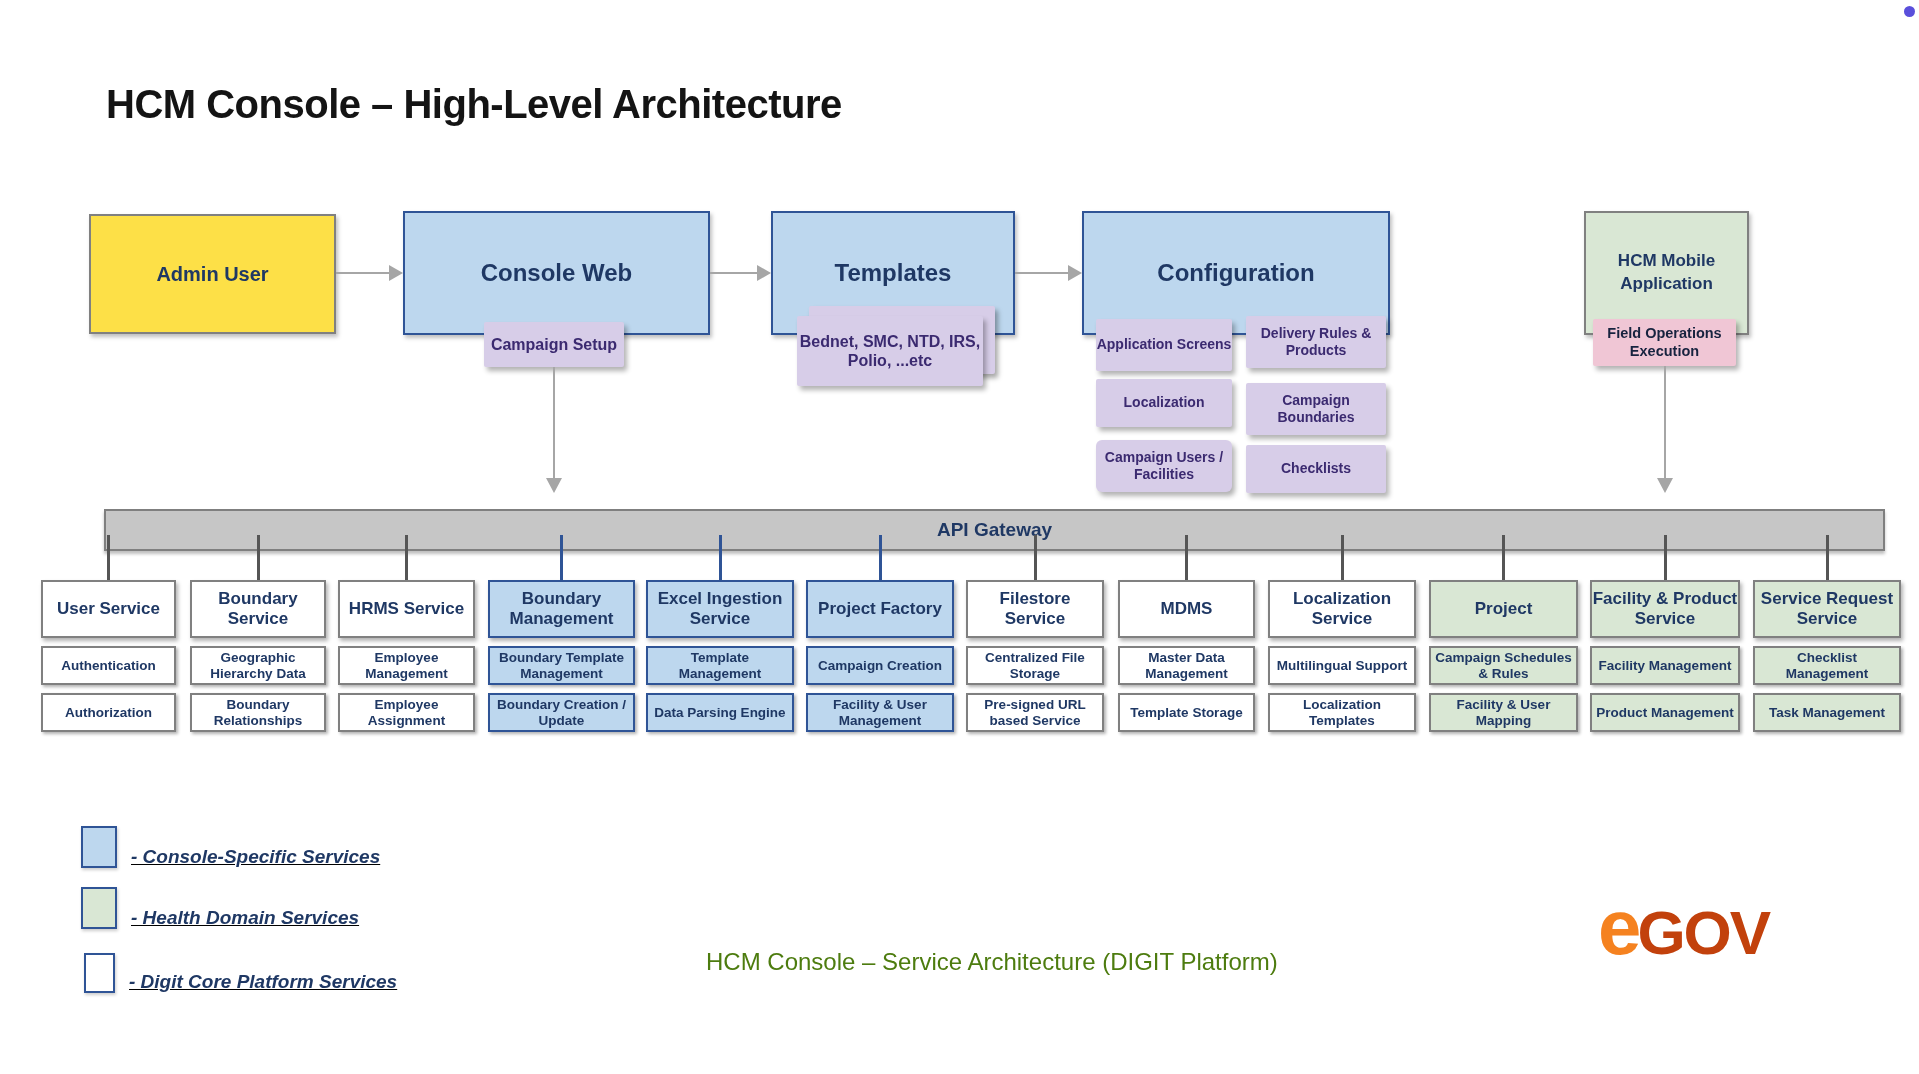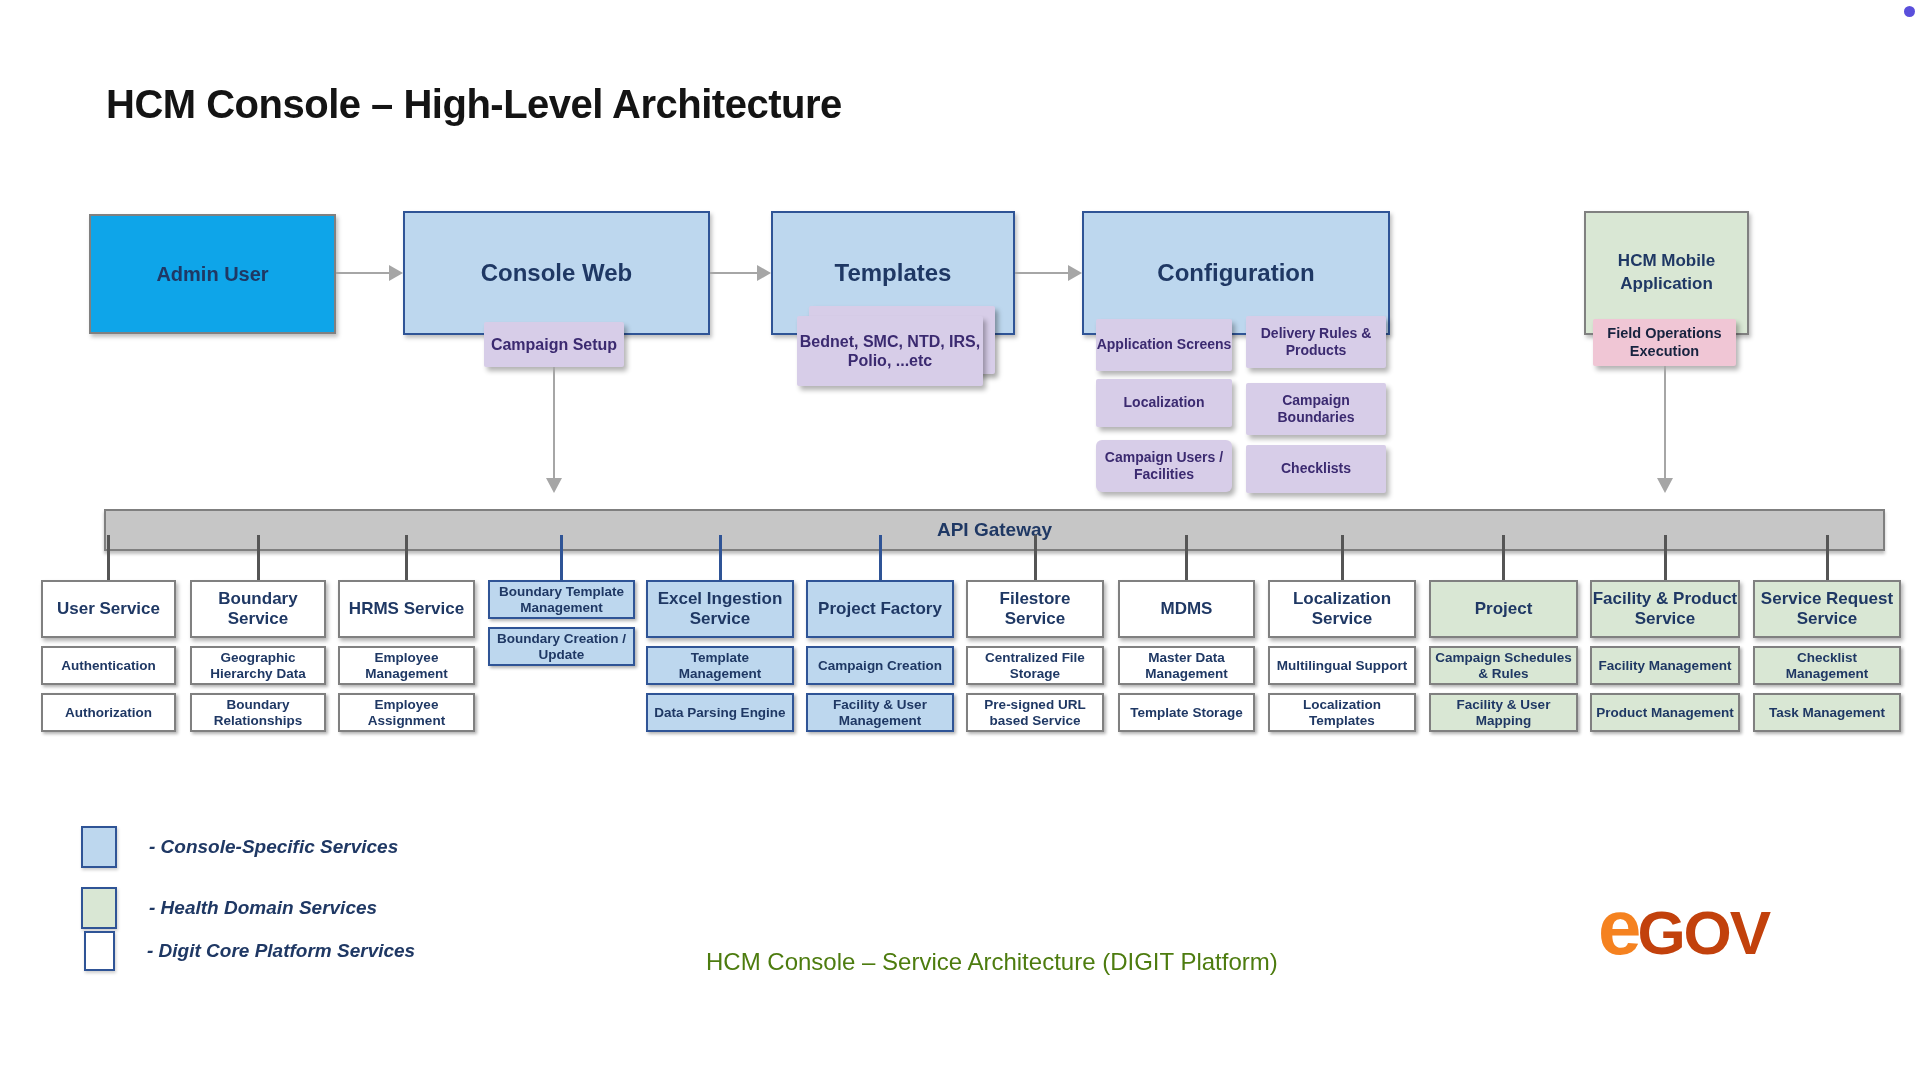--- a/index.html
+++ b/index.html
@@ -5,21 +5,21 @@
   * { margin:0; padding:0; box-sizing:border-box; }
   html,body { background:#fff; }
   body { font-family:"Liberation Sans", sans-serif; }
   .canvas { position:relative; width:1919px; height:1074px; background:#fff; overflow:hidden; }
 
   .title { position:absolute; left:106px; top:82px; font-size:40px; font-weight:600; color:#141414; letter-spacing:-0.5px; }
 
   
   .node { position:absolute; display:flex; align-items:center; justify-content:center; text-align:center;
           color:#1F3864; font-weight:bold; box-shadow:2px 3px 4px rgba(0,0,0,0.25); }
-  .node.core    { background:#0ea5e9; border:2px solid #808080; }
+  .node.core    { background:#fde047; border:2px solid #808080; }
   .node.console { background:#BDD7EE; border:2px solid #2F5496; }
   .node.health  { background:#D9E7D4; border:2px solid #808080; }
 
   .box-admin    { left:89px;  top:214px; width:247px; height:120px; font-size:20px; }
   .box-console  { left:403px; top:211px; width:307px; height:124px; font-size:24px; }
   .box-templates{ left:771px; top:211px; width:244px; height:124px; font-size:24px; }
   .box-config   { left:1082px;top:211px; width:308px; height:124px; font-size:24px; }
   .box-mobile   { left:1584px;top:211px; width:165px; height:124px; font-size:17px; padding:0 13px; line-height:1.35; }
 
   
@@ -68,29 +68,29 @@
               font-size:17px; font-weight:bold; color:#1F3864; line-height:1.2;
               box-shadow:2px 3px 4px rgba(0,0,0,0.3); }
   .svc-item { height:39px; display:flex; align-items:center; justify-content:center; text-align:center;
               font-size:13.5px; font-weight:bold; color:#1F3864; line-height:1.18; padding:0 3px;
               box-shadow:2px 2px 3px rgba(0,0,0,0.3); }
   .core    > .svc-head, .core    > .svc-item { background:#fff;     border:2px solid #808080; }
   .console > .svc-head, .console > .svc-item { background:#BDD7EE; border:2px solid #2F5496; }
   .health  > .svc-head, .health  > .svc-item { background:#D9E7D4; border:2px solid #808080; }
 
   
-  .legend-item { position:absolute; display:flex; align-items:center; gap:32px; }
+  .legend-item { position:absolute; display:flex; align-items:flex-end; gap:14px;text-decoration:underline; }
   .sw { display:inline-block; box-shadow:1px 2px 3px rgba(0,0,0,0.2); }
   .sw-console { width:36px; height:42px; background:#BDD7EE; border:2.5px solid #2F5496; }
   .sw-health  { width:36px; height:42px; background:#D9E7D4; border:2.5px solid #2F5496; }
   .sw-core    { width:31px; height:40px; background:#fff;     border:2.5px solid #2F5496; }
   .legend-label { font-size:19px; font-weight:bold; font-style:italic; color:#1F3864; }
   .lg1 { left:81px; top:826px; }
   .lg2 { left:81px; top:887px; }
-  .lg3 { left:84px; top:931px; }
+  .lg3 { left:84px; top:953px; }
 
   .caption { position:absolute; left:706px; top:948px; font-size:24px; color:#4d7c0f; }
 
   .logo { position:absolute; left:1598px; top:892px; display:flex; align-items:baseline; }
   .logo-e   { color:#F58220; font-size:78px; font-weight:800; line-height:0.9; letter-spacing:-4px; }
   .logo-gov { color:#c2410c; font-size:62px; font-weight:800; line-height:1; letter-spacing:-2px; }
 
   .corner-dot { position:absolute; left:1904px; top:6px; width:11px; height:11px; border-radius:50%; background:#5A4FDB; }
 </style>
 </head>
@@ -149,20 +149,21 @@
     <div class="svc-head">Boundary Service</div>
     <div class="svc-item">Geographic Hierarchy Data</div>
     <div class="svc-item">Boundary Relationships</div>
   </div>
   <div class="svc-col core" style="left:338px;width:137px">
     <div class="svc-head">HRMS Service</div>
     <div class="svc-item">Employee Management</div>
     <div class="svc-item">Employee Assignment</div>
   </div>
   <div class="svc-col console" style="left:488px;width:147px">
+    <div class="svc-head">Boundary Management</div>
     <div class="svc-item">Boundary Template Management</div>
     <div class="svc-item">Boundary Creation / Update</div>
   </div>
   <div class="svc-col console" style="left:646px;width:148px">
     <div class="svc-head">Excel Ingestion Service</div>
     <div class="svc-item">Template Management</div>
     <div class="svc-item">Data Parsing Engine</div>
   </div>
   <div class="svc-col console" style="left:806px;width:148px">
     <div class="svc-head">Project Factory</div>

